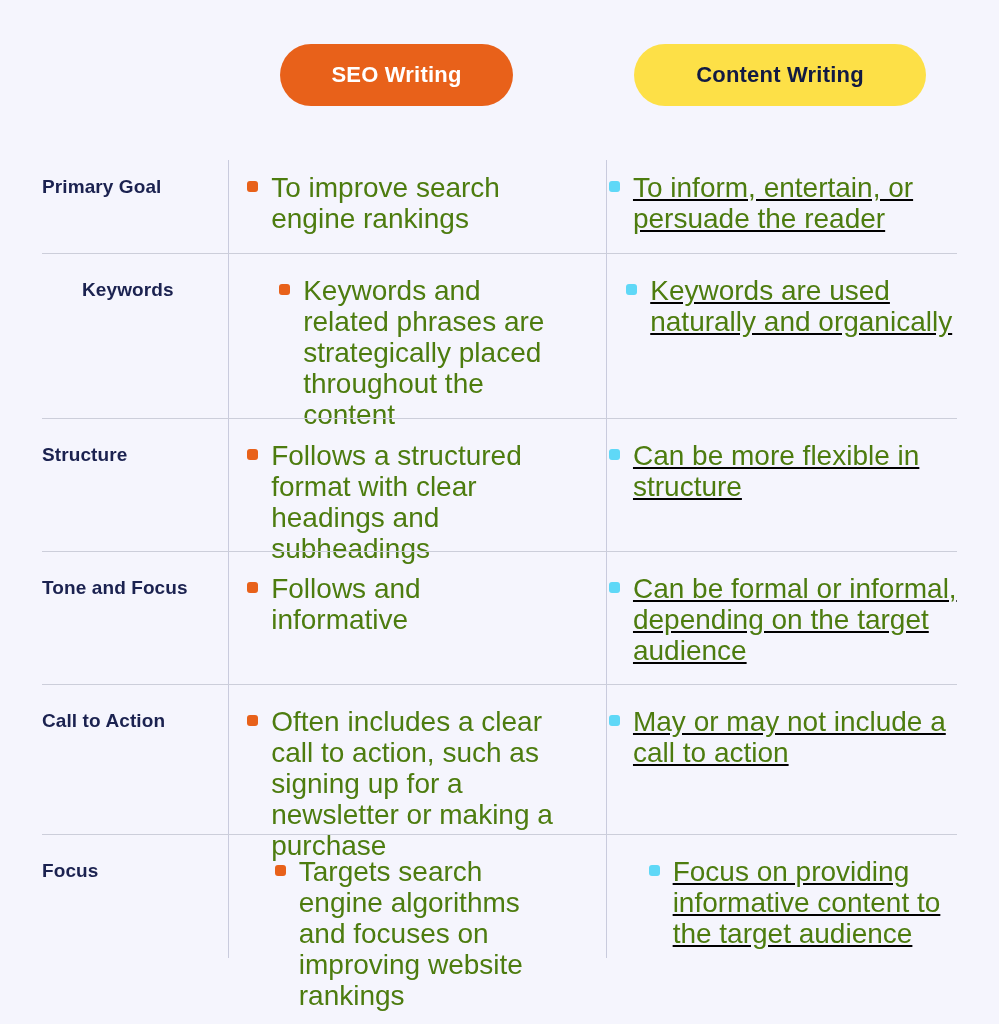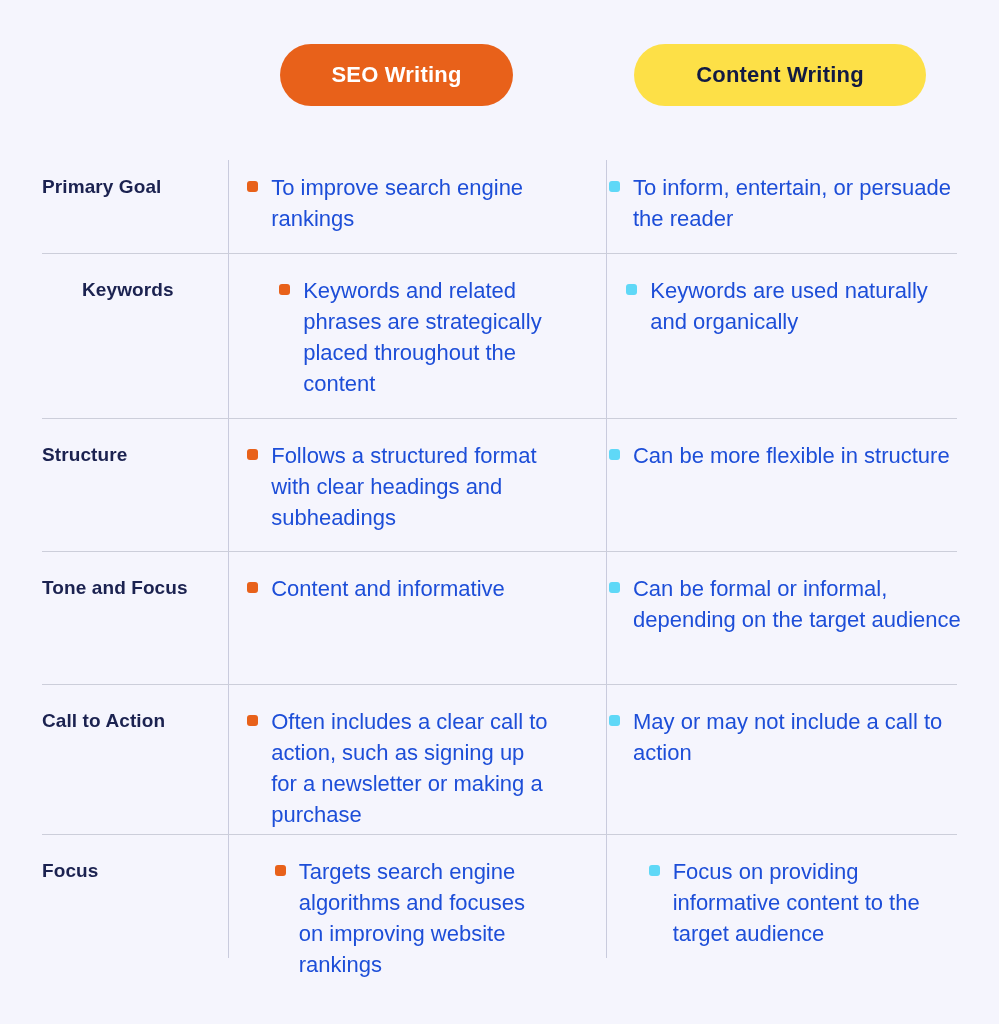--- a/index.html
+++ b/index.html
@@ -104,41 +104,42 @@
   }
   .cell-seo {
     width: 378px;
     box-sizing: border-box;
     padding: 22px 26px 0 28px;
   }
   .cell-content {
     width: 437px;
     box-sizing: border-box;
     padding: 22px 30px 0 28px;
+    text-decoration: underline;
   }
 
   .bullet-item {
     display: flex;
     align-items: flex-start;
   }
   .bullet {
     flex: 0 0 auto;
     width: 11px;
     height: 11px;
     border-radius: 3px;
     margin-top: 9px;
     margin-right: 13px;
   }
   .bullet-orange { background: #e8611a; }
   .bullet-cyan { background: #5fd8f7; }
 
   .bullet-text {
-    font-size: 22px;
+    font-size: 28px;
     line-height: 31px;
-    color: #1d4ed8;
+    color: #4d7c0f;
   }
 
   
   .r0 { height: 103px; }
   .r1 { height: 165px; padding-left: 40px; }
   .r2 { height: 133px; }
   .r3 { height: 133px; }
   .r4 { height: 150px; }
   .r5 { height: 124px; gap: 46px; }
 </style>
@@ -211,21 +212,21 @@
         </div>
       </div>
     </div>
 
     <div class="row r3">
       <div class="divider"></div>
       <div class="cell-label">Tone and Focus</div>
       <div class="cell-seo">
         <div class="bullet-item">
           <span class="bullet bullet-orange"></span>
-          <span class="bullet-text">Content and informative</span>
+          <span class="bullet-text">Follows and informative</span>
         </div>
       </div>
       <div class="cell-content">
         <div class="bullet-item">
           <span class="bullet bullet-cyan"></span>
           <span class="bullet-text">Can be formal or informal, depending on the target audience</span>
         </div>
       </div>
     </div>
 

